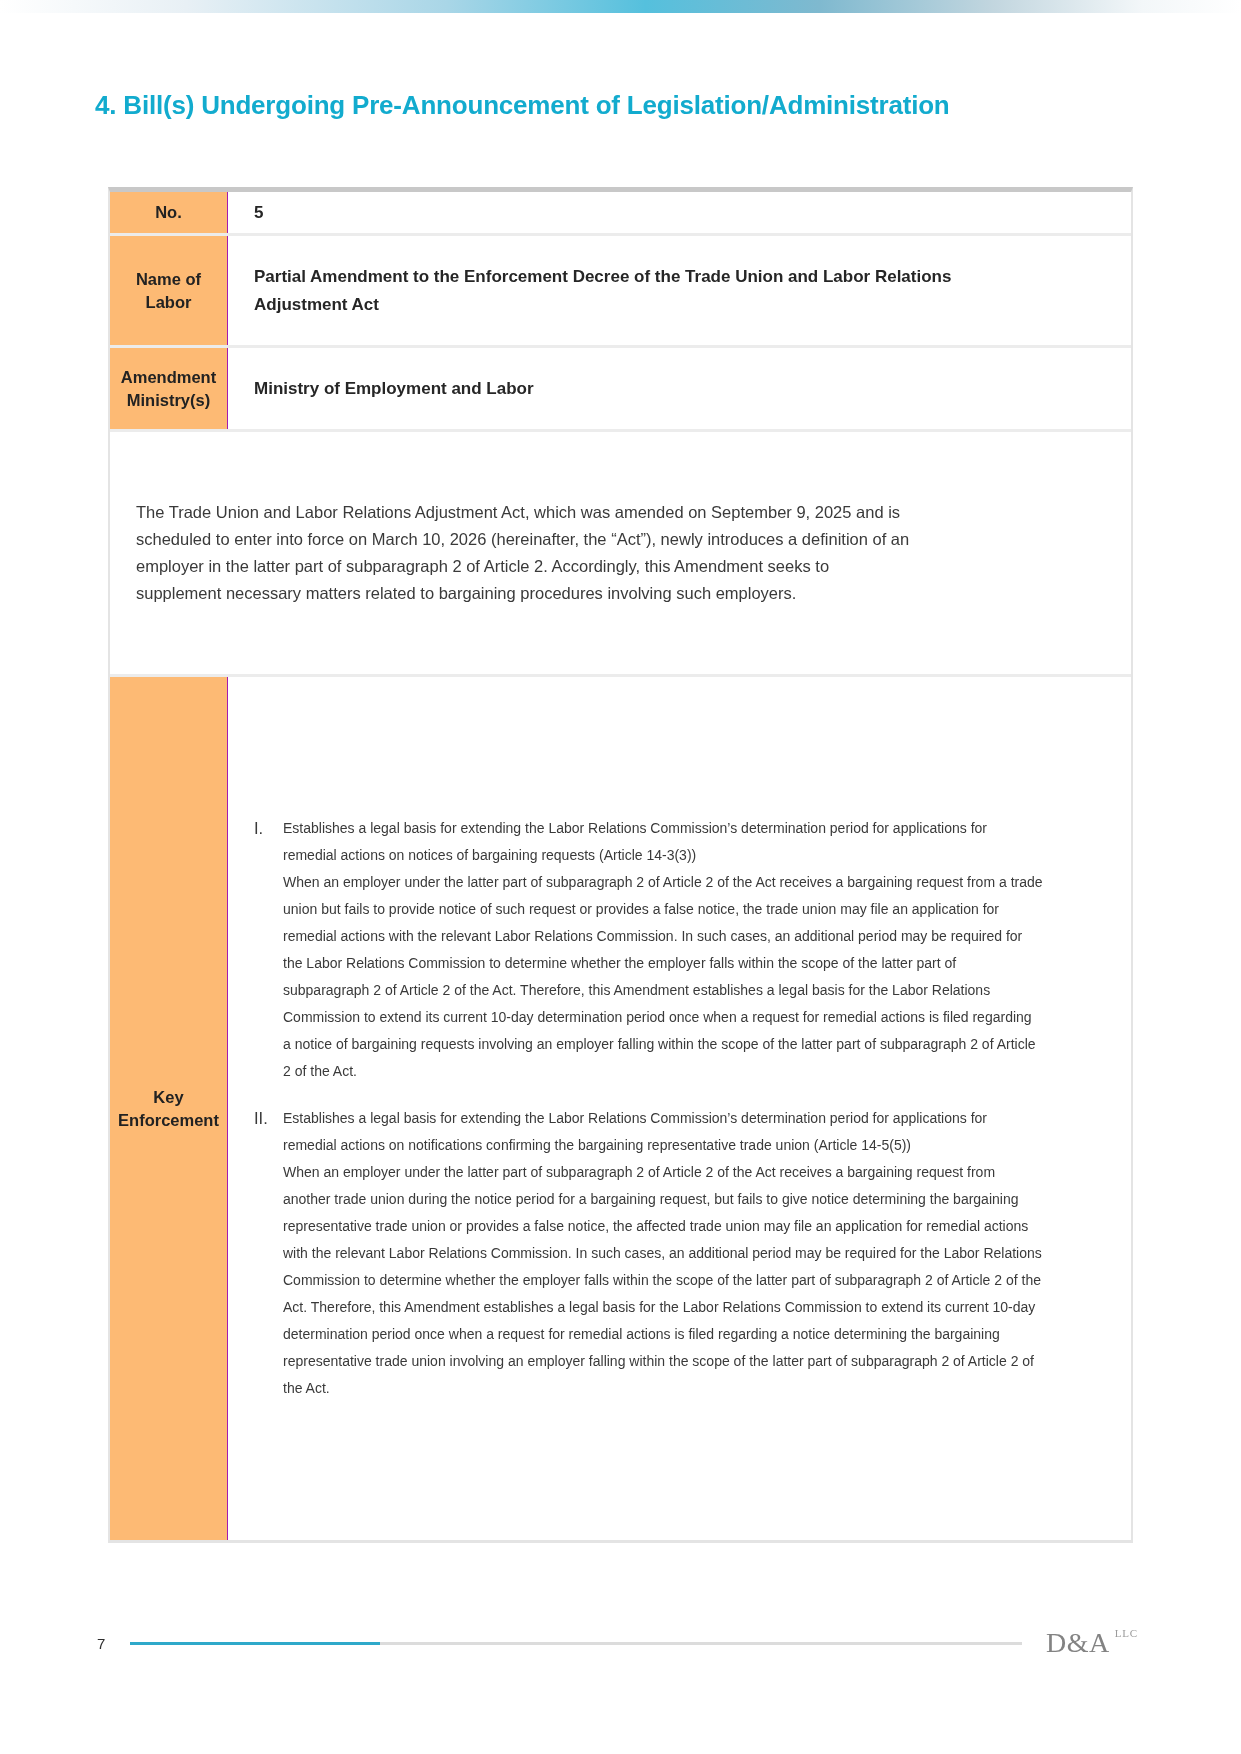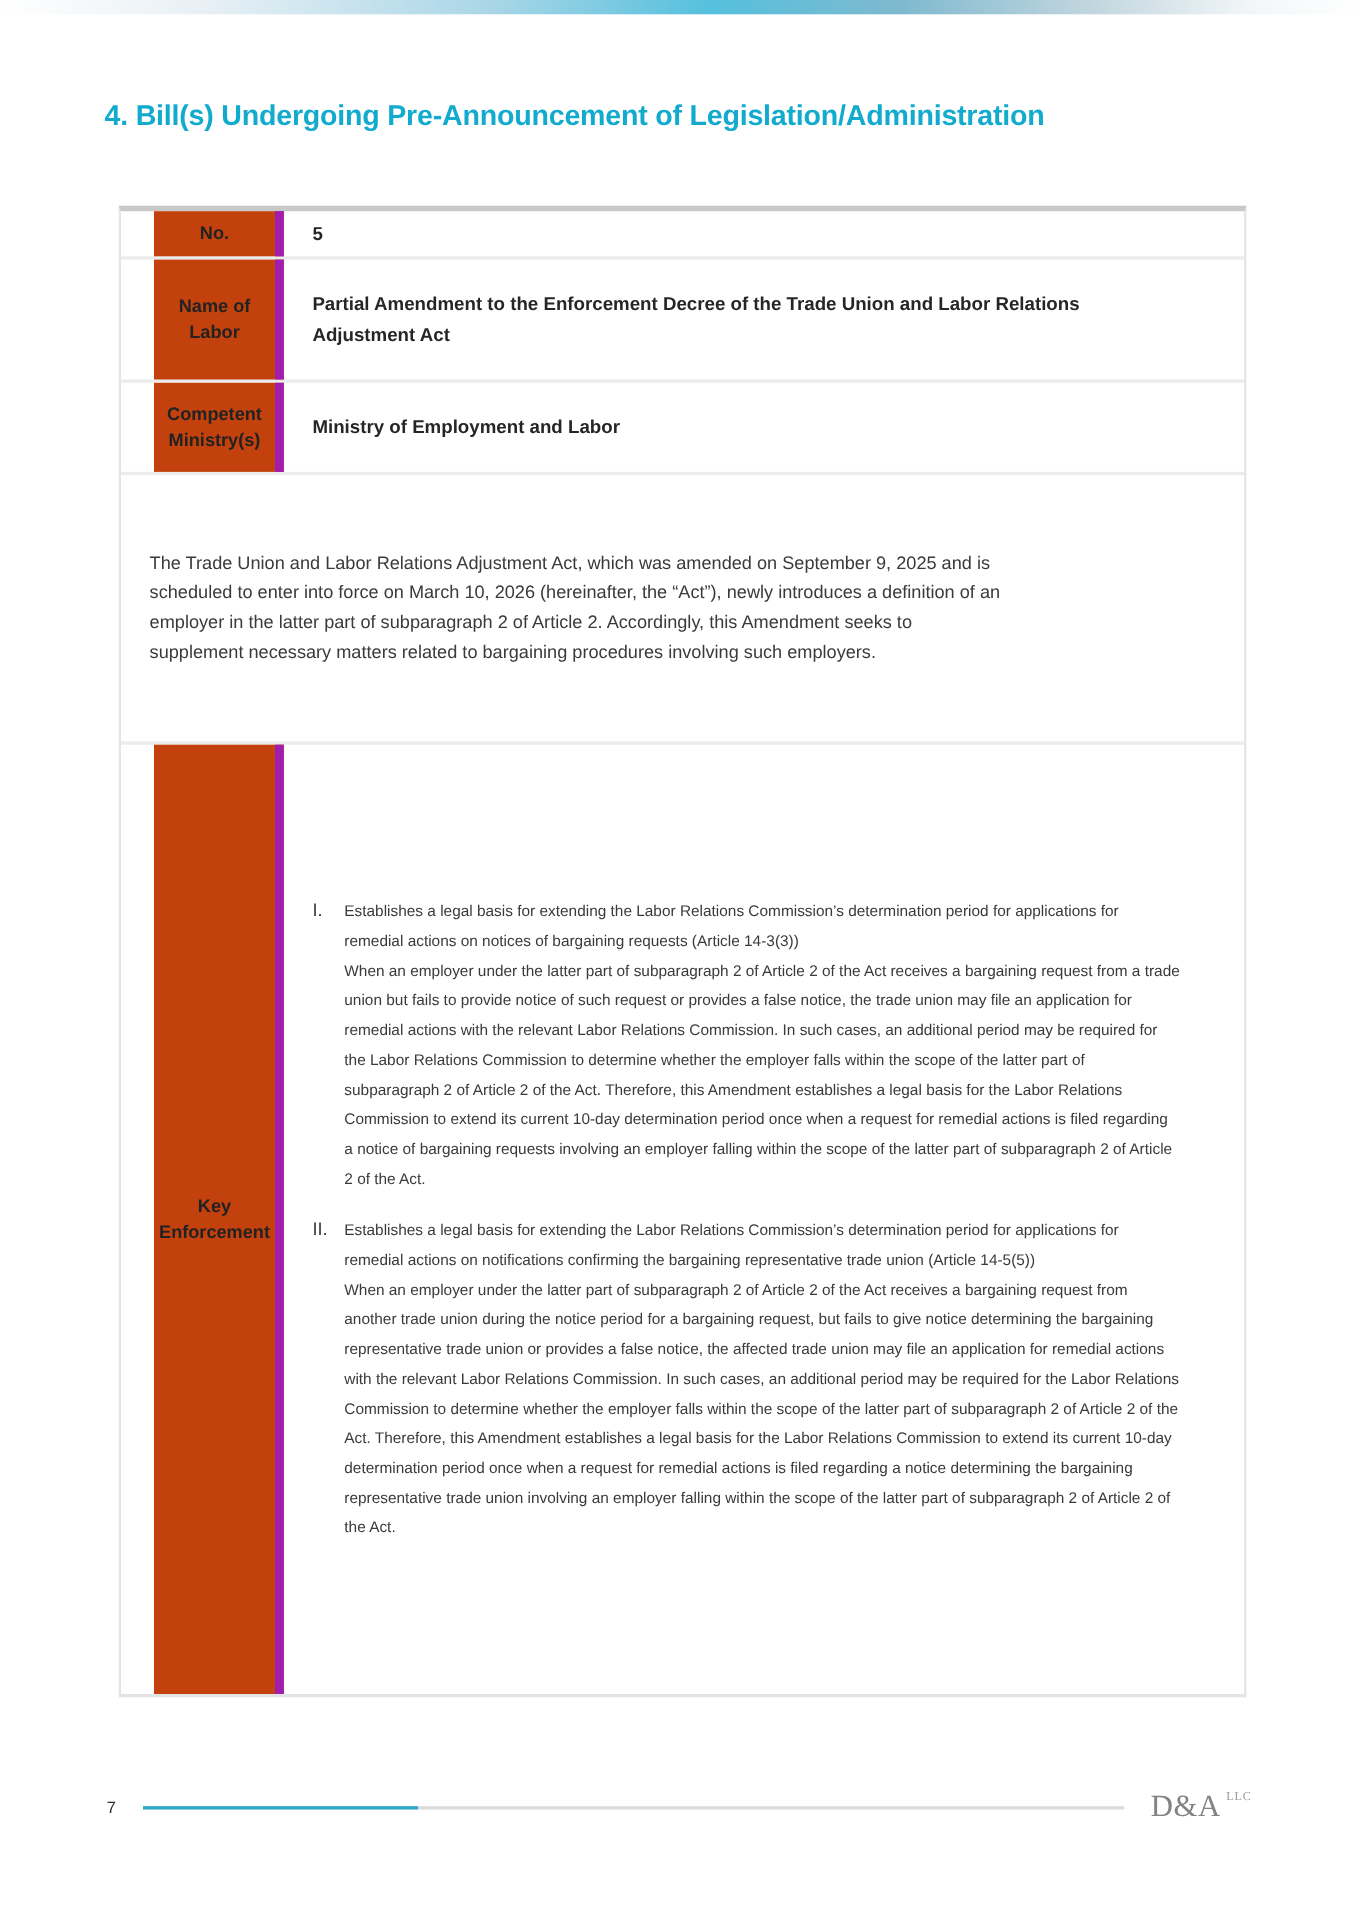--- a/index.html
+++ b/index.html
@@ -53,32 +53,31 @@
   .t-row {
     display: flex;
     align-items: stretch;
     border-bottom: 3px solid #ececec;
   }
   .t-row:last-child { border-bottom: none; }
 
   .label-cell {
     width: 118px;
     flex-shrink: 0;
-    background: #c2410c;
-    border-right: 8px solid #a21caf;
+    background: #fdba74;
+    border-right: 1px solid #a21caf;
     display: flex;
     align-items: center;
     justify-content: center;
     text-align: center;
     padding: 8px 10px;
     font-size: 16.5px;
     font-weight: bold;
     line-height: 23px;
     color: #222222;
-    margin-left: 30px;
   }
 
   .value-cell {
     flex: 1;
     display: flex;
     align-items: center;
     padding: 10px 40px 10px 26px;
   }
 
   .row-no        { height: 44px; }
@@ -176,21 +175,21 @@
     </div>
 
     <div class="t-row row-name">
       <div class="label-cell">Name of Labor</div>
       <div class="value-cell">
         <div class="value-strong">Partial Amendment to the Enforcement Decree of the Trade Union and Labor Relations Adjustment Act</div>
       </div>
     </div>
 
     <div class="t-row row-ministry">
-      <div class="label-cell">Competent Ministry(s)</div>
+      <div class="label-cell">Amendment Ministry(s)</div>
       <div class="value-cell">
         <div class="value-strong">Ministry of Employment and Labor</div>
       </div>
     </div>
 
     <div class="t-row row-purpose">
       <div class="value-cell">
         <div class="value-body">The Trade Union and Labor Relations Adjustment Act, which was amended on September 9, 2025 and is scheduled to enter into force on March 10, 2026 (hereinafter, the “Act”), newly introduces a definition of an employer in the latter part of subparagraph 2 of Article 2. Accordingly, this Amendment seeks to supplement necessary matters related to bargaining procedures involving such employers.</div>
       </div>
     </div>

